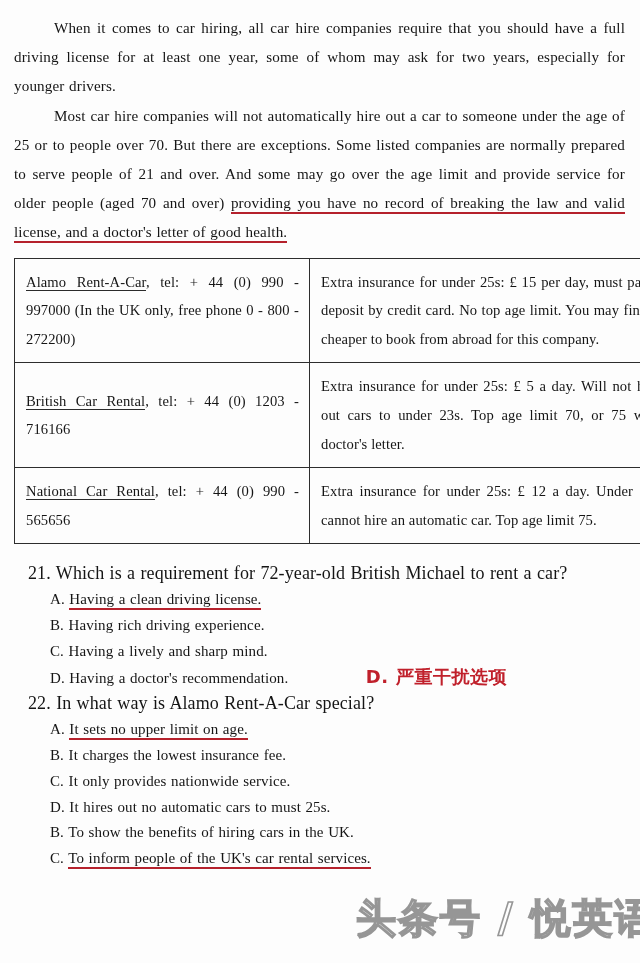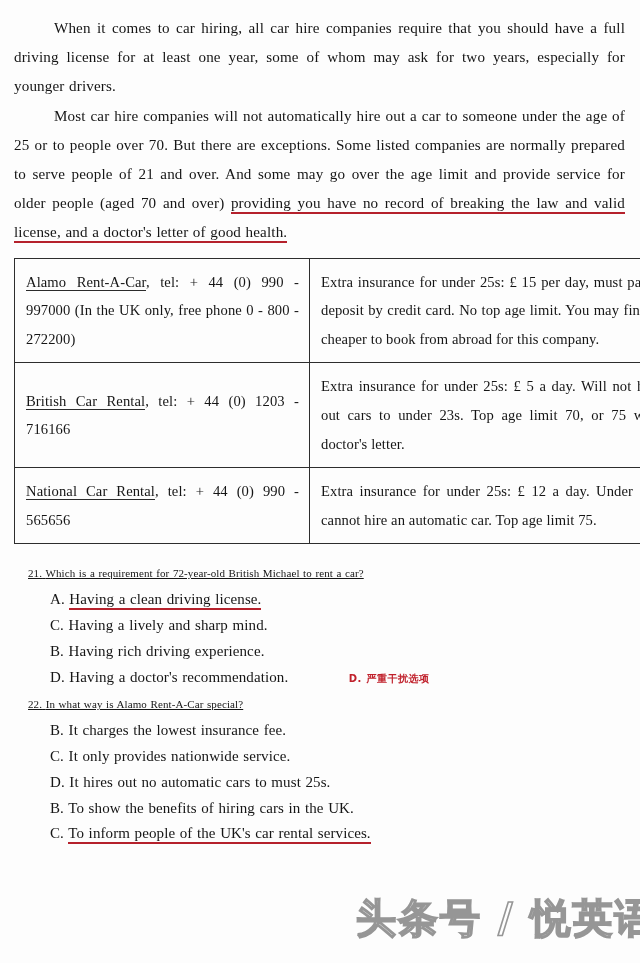--- a/index.html
+++ b/index.html
@@ -73,45 +73,44 @@
   }
   .rental-table td.col-left  { width: 273px; }
   .rental-table td.col-right { width: 339px; }
 
   
   .questions {
     margin: 17px 0 0 0;
     padding: 0 15px 0 14px;
   }
   .q-row {
-    font-size: 11px;
+    font-size: 18px;
     line-height: 24.8px;
     padding-left: 14px;
     margin: 0 0 1px 0;
     letter-spacing: 0.1px;
     word-spacing: 0.7px;
     position: relative;
-    text-decoration: underline;
   }
   .opt-row {
     font-size: 15px;
     line-height: 24.8px;
     padding-left: 36px;
     margin: 0 0 1px 0;
     letter-spacing: 0.1px;
     word-spacing: 0.7px;
     position: relative;
   }
   .annot {
     color: #c0202b;
     font-family: "DejaVu Sans", sans-serif;
-    font-size: 10px;
+    font-size: 18px;
     font-weight: bold;
     letter-spacing: 0.5px;
-    margin-left: 56px;
+    margin-left: 73px;
     white-space: nowrap;
   }
 
   
   .watermark {
     position: absolute;
     left: 356px;
     top: 898px;
     font-family: "DejaVu Sans", sans-serif;
     font-size: 40px;
@@ -164,38 +163,42 @@
 
     <div class="q-row">
       <span>21.</span>
       <span>Which is a requirement for 72-year-old British Michael to rent a car?</span>
     </div>
     <div class="opt-row">
       <span>A.</span>
       <span class="redline">Having a clean driving license.</span>
     </div>
     <div class="opt-row">
+      <span>B.</span>
+      <span>Having rich driving experience.</span>
+    </div>
+    <div class="opt-row">
       <span>C.</span>
       <span>Having a lively and sharp mind.</span>
-    </div>
-    <div class="opt-row">
-      <span>B.</span>
-      <span>Having rich driving experience.</span>
     </div>
     <div class="opt-row">
       <span>D.</span>
       <span>Having a doctor's recommendation.</span>
       <span class="annot">D. 严重干扰选项</span>
     </div>
 
     <div class="q-row">
       <span>22.</span>
       <span>In what way is Alamo Rent-A-Car special?</span>
     </div>
     <div class="opt-row">
+      <span>A.</span>
+      <span class="redline">It sets no upper limit on age.</span>
+    </div>
+    <div class="opt-row">
       <span>B.</span>
       <span>It charges the lowest insurance fee.</span>
     </div>
     <div class="opt-row">
       <span>C.</span>
       <span>It only provides nationwide service.</span>
     </div>
     <div class="opt-row">
       <span>D.</span>
       <span>It hires out no automatic cars to must 25s.</span>

